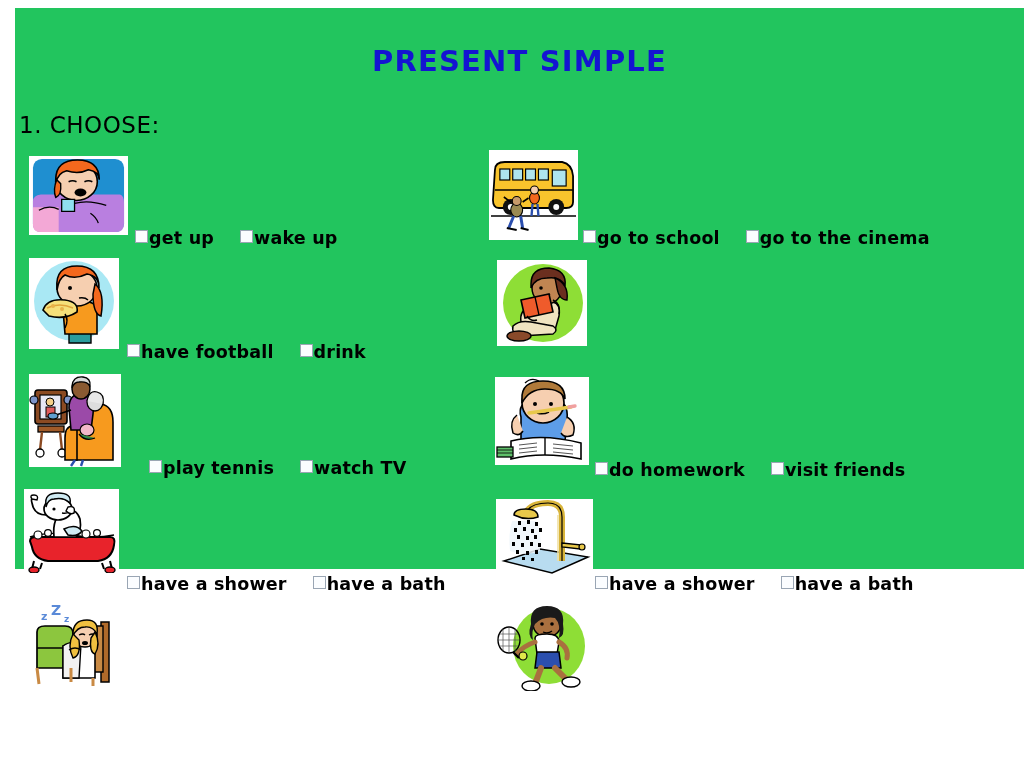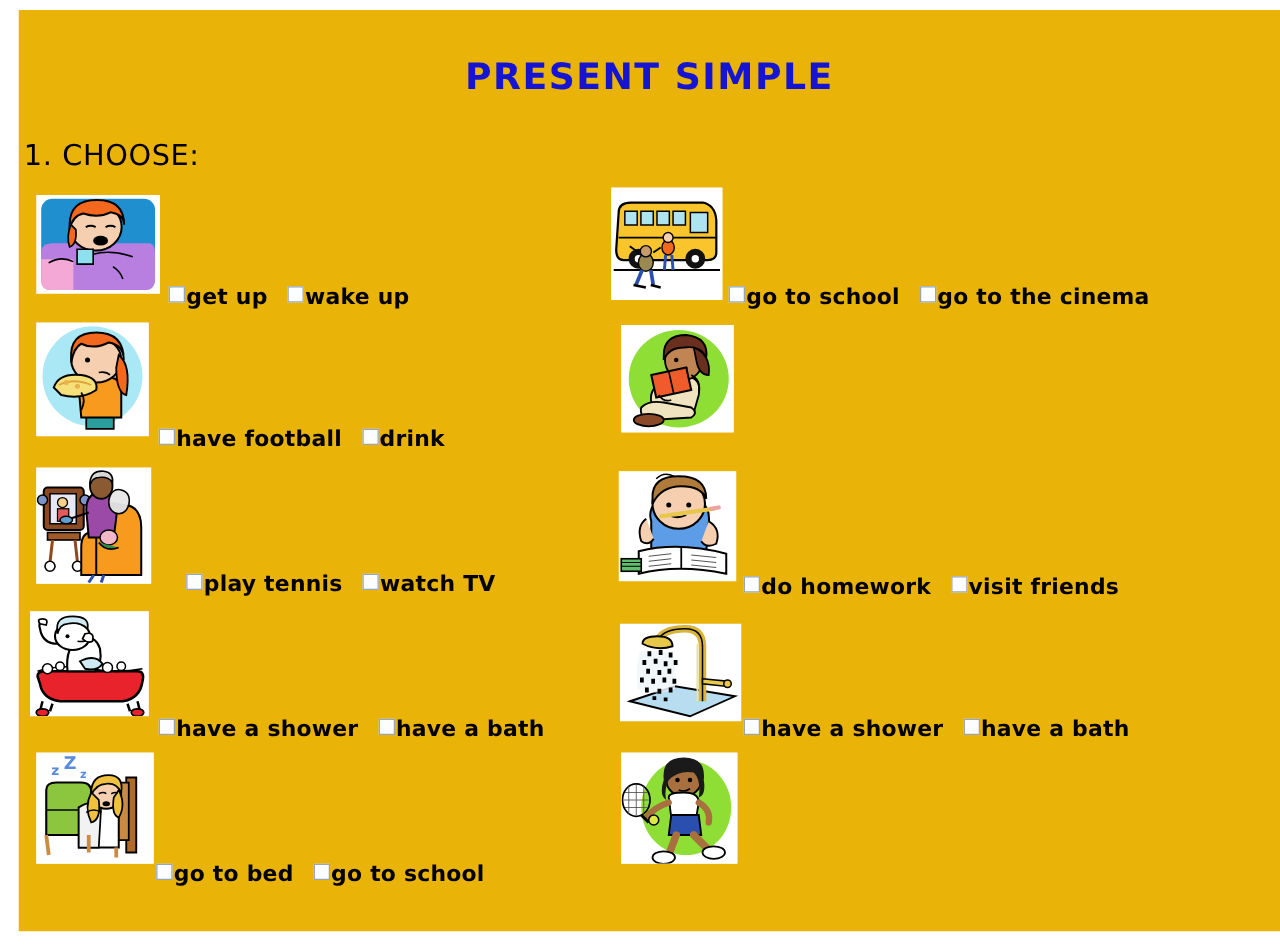--- a/index.html
+++ b/index.html
@@ -12,22 +12,22 @@
     width: 1024px;
     height: 760px;
     font-family: "DejaVu Sans", sans-serif;
     overflow: hidden;
   }
   .page {
     position: absolute;
     left: 15px;
     top: 8px;
     width: 1009px;
-    height: 737px;
-    background: #eab308;
+    height: 561px;
+    background: #22c55e;
   }
   .title {
     position: absolute;
     left: 0;
     top: 36px;
     width: 1009px;
     text-align: center;
     color: #1414d2;
     font-family: "DejaVu Sans", sans-serif;
     font-size: 29px;
@@ -69,21 +69,21 @@
   .opts {
     position: absolute;
     white-space: nowrap;
     font-family: "DejaVu Sans", sans-serif;
     font-size: 17.5px;
     font-weight: bold;
     color: #000000;
     letter-spacing: 0.2px;
   }
   .opt { display: inline-block; }
-  .opt + .opt { margin-left: 16px; }
+  .opt + .opt { margin-left: 26px; }
   .box {
     display: inline-block;
     width: 11px;
     height: 11px;
     border: 1px solid #9aa6b4;
     background: #fbfdff;
     vertical-align: 1px;
     margin-right: 1px;
   }
 
@@ -392,23 +392,20 @@
             <path d="M44 32 Q44 18 58 18 Q70 18 68 32 Q64 24 56 25 Q48 25 44 34 Z" fill="#f0c040" stroke="#000" stroke-width="1.4"></path>
             <path d="M44 32 Q38 44 44 56 Q52 54 50 38 Z" fill="#f0c040" stroke="#000" stroke-width="1.4"></path>
             <path d="M66 30 Q72 42 66 52 Q60 50 62 36 Z" fill="#f0c040" stroke="#000" stroke-width="1.4"></path>
             <path d="M50 33 q4 -2 6 0" stroke="#000" stroke-width="1.3" fill="none"></path>
             <path d="M60 33 q4 -2 5 0" stroke="#000" stroke-width="1.3" fill="none"></path>
             <ellipse cx="56" cy="41" rx="3" ry="2" fill="#000"></ellipse>
             <path d="M40 48 Q46 44 52 48" stroke="#000" stroke-width="1.3" fill="none"></path>
             <path d="M8 66 L10 82 M42 66 L42 80 M64 76 L64 84" stroke="#c98a44" stroke-width="3"></path>
           </svg>
         </div>
-        <div class="opts">
-          <span class="opt"><span class="box"></span><span>go to bed</span></span><span class="opt"><span class="box"></span><span>go to school</span></span>
-        </div>
       </div>
 
       <div class="cell right r5r">
         <div class="thumb">
           <svg class="art" viewBox="0 0 93 89" preserveAspectRatio="none">
             <rect x="0" y="0" width="93" height="89" fill="#fff"></rect>
             <ellipse cx="52" cy="44" rx="36" ry="38" fill="#8ede36"></ellipse>
             <ellipse cx="50" cy="22" rx="14" ry="13" fill="#a9703f" stroke="#000" stroke-width="1.5"></ellipse>
             <path d="M34 22 Q32 4 50 4 Q68 4 66 22 Q68 34 62 36 Q64 22 58 16 Q46 14 38 22 Q34 30 36 38 Q30 34 34 22 Z" fill="#1a1a1a"></path>
             <circle cx="45" cy="22" r="1.8" fill="#000"></circle>

